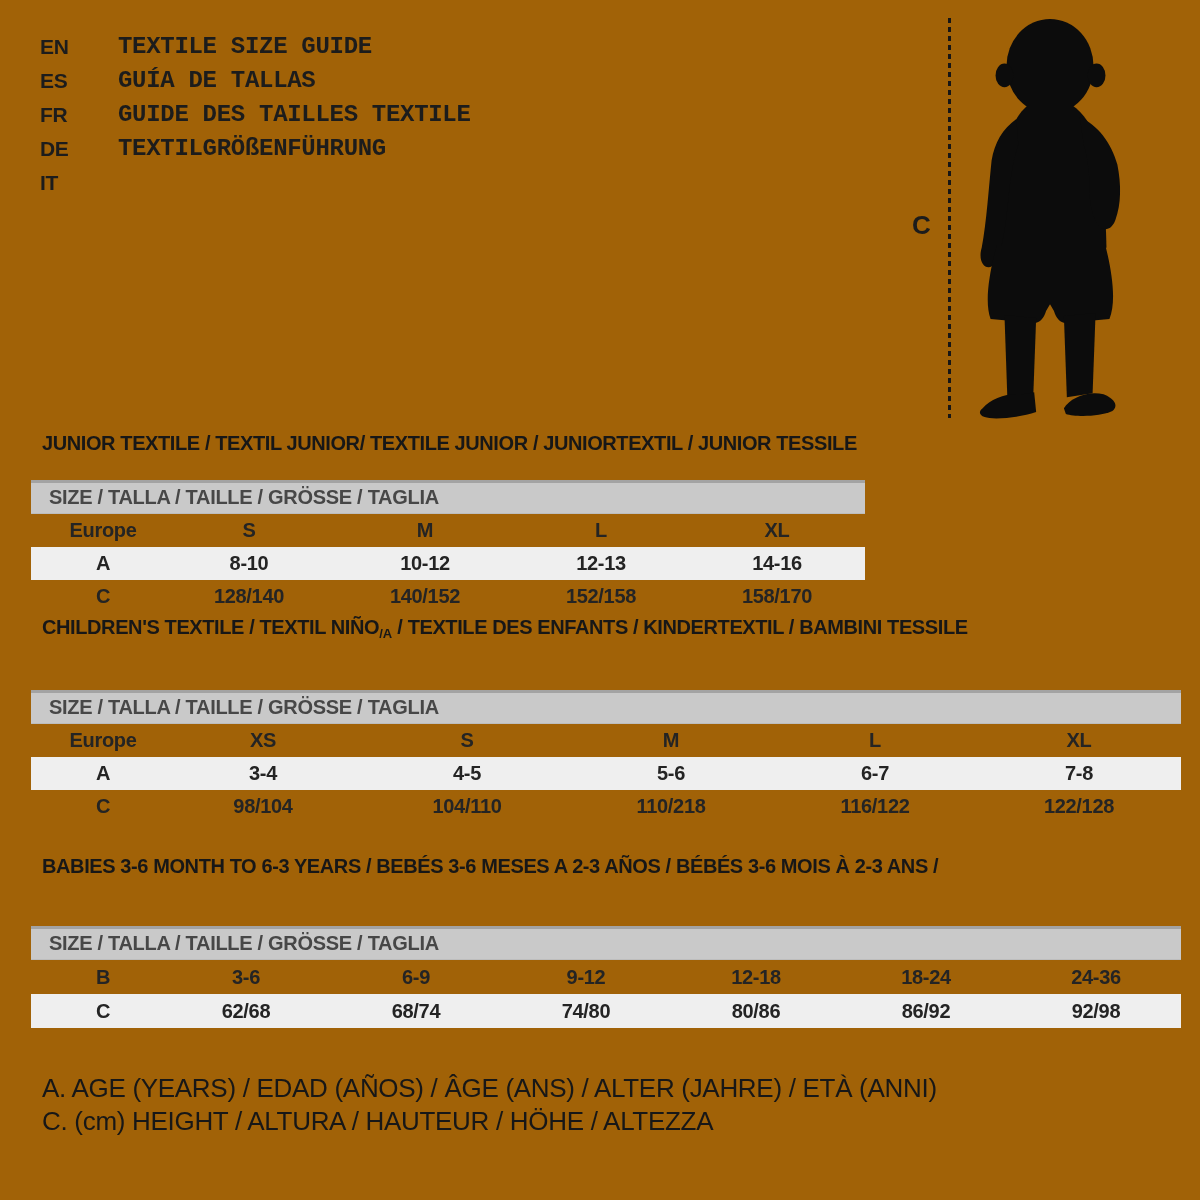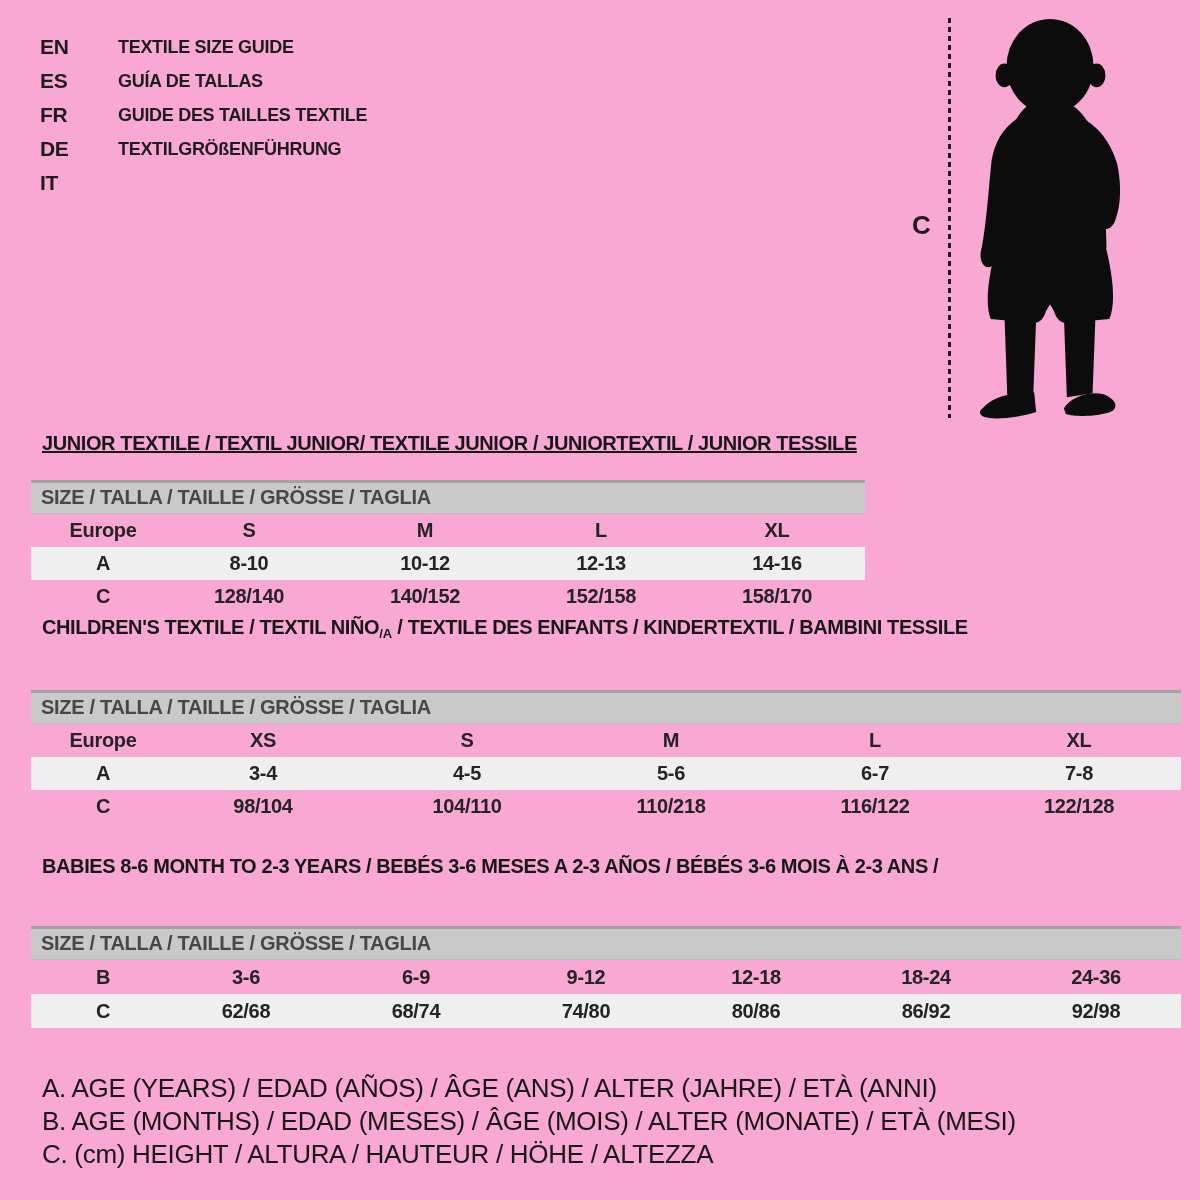--- a/index.html
+++ b/index.html
@@ -1,49 +1,49 @@
 <!DOCTYPE html>
 <html><head>
 <meta charset="utf-8">
 <style>
   html,body{margin:0;padding:0;background:#fff;}
   .canvas{
-    position:relative;width:1200px;height:1200px;background:#f9a8d4;
+    position:relative;width:1200px;height:1200px;background:#a16207;
     font-family:"Liberation Sans", sans-serif;color:#1c1c1c;overflow:hidden;
   }
   
   .lang-block{position:absolute;left:40px;top:30px;}
   .lang-row{display:flex;line-height:34px;}
   .lang-code{width:78px;font-weight:700;font-size:21px;letter-spacing:-0.3px;}
-  .lang-title{font-weight:700;font-size:18px;letter-spacing:-0.3px;white-space:nowrap;}
+  .lang-title{font-weight:700;font-size:24px;letter-spacing:-0.3px;white-space:nowrap;font-family:Liberation Mono, monospace;}
   
   .measure-line{
     position:absolute;left:948px;top:18px;width:3px;height:400px;
     background:repeating-linear-gradient(to bottom,#161616 0 5px,transparent 5px 9px);
   }
   .measure-label{position:absolute;left:912px;top:210px;font-size:26px;font-weight:700;}
   .silhouette{position:absolute;left:960px;top:12px;width:184px;height:410px;}
   .silhouette path,.silhouette ellipse{fill:#0c0c0c;}
   
   .section-heading{
     position:absolute;left:42px;font-size:20px;font-weight:700;
     letter-spacing:-0.4px;white-space:nowrap;color:#171717;
   }
-  #junior-heading{top:432px;text-decoration:underline;}
+  #junior-heading{top:432px;}
   #children-heading{top:616px;}
   #babies-heading{top:851px;line-height:31px;}
   .sub{font-size:13px;vertical-align:-4px;letter-spacing:0;}
   
   .size-table{position:absolute;left:31px;}
   #junior-table{top:480px;width:834px;}
   #children-table{top:690px;width:1150px;}
   #babies-table{top:926px;width:1150px;}
   .size-header{
     height:30px;line-height:29px;background:#c9c9c9;border-top:3px solid #a3a3a3;
-    border-bottom:1px solid #bdbdbd;padding-left:10px;font-size:20px;font-weight:700;
+    border-bottom:1px solid #bdbdbd;padding-left:18px;font-size:20px;font-weight:700;
     color:#474747;letter-spacing:-0.3px;
   }
   table.grid{width:100%;border-collapse:collapse;table-layout:fixed;}
   table.grid td{
     font-size:20px;font-weight:700;text-align:center;height:33px;
     letter-spacing:-0.3px;color:#242424;padding:0;
   }
   #babies-table table.grid td{height:34px;}
   table.grid td.lbl{text-align:center;padding-left:14px;}
   col.c-lbl{width:130px;}
@@ -167,21 +167,21 @@
           <td>104/110</td>
           <td>110/218</td>
           <td>116/122</td>
           <td>122/128</td>
         </tr>
       </tbody>
     </table>
   </div>
 
   <div class="section-heading" id="babies-heading">
-    <div>BABIES 8-6 MONTH TO 2-3 YEARS / BEBÉS 3-6 MESES A 2-3 AÑOS / BÉBÉS 3-6 MOIS À 2-3 ANS /</div>
+    <div>BABIES 3-6 MONTH TO 6-3 YEARS / BEBÉS 3-6 MESES A 2-3 AÑOS / BÉBÉS 3-6 MOIS À 2-3 ANS /</div>
   </div>
   <div class="size-table" id="babies-table">
     <div class="size-header">SIZE / TALLA / TAILLE / GRÖSSE / TAGLIA</div>
     <table class="grid">
       <colgroup>
           <col class="c-lbl">
           <col>
           <col>
           <col>
           <col>
@@ -206,17 +206,16 @@
           <td>80/86</td>
           <td>86/92</td>
           <td>92/98</td>
         </tr>
       </tbody>
     </table>
   </div>
 
   <div class="legend">
     <div class="legend-line">A. AGE (YEARS) / EDAD (AÑOS) / ÂGE (ANS) / ALTER (JAHRE) / ETÀ (ANNI)</div>
-    <div class="legend-line">B. AGE (MONTHS) / EDAD (MESES) / ÂGE (MOIS) / ALTER (MONATE) / ETÀ (MESI)</div>
     <div class="legend-line">C. (cm) HEIGHT / ALTURA / HAUTEUR / HÖHE / ALTEZZA</div>
   </div>
 
 </div>
 
 </body></html>

